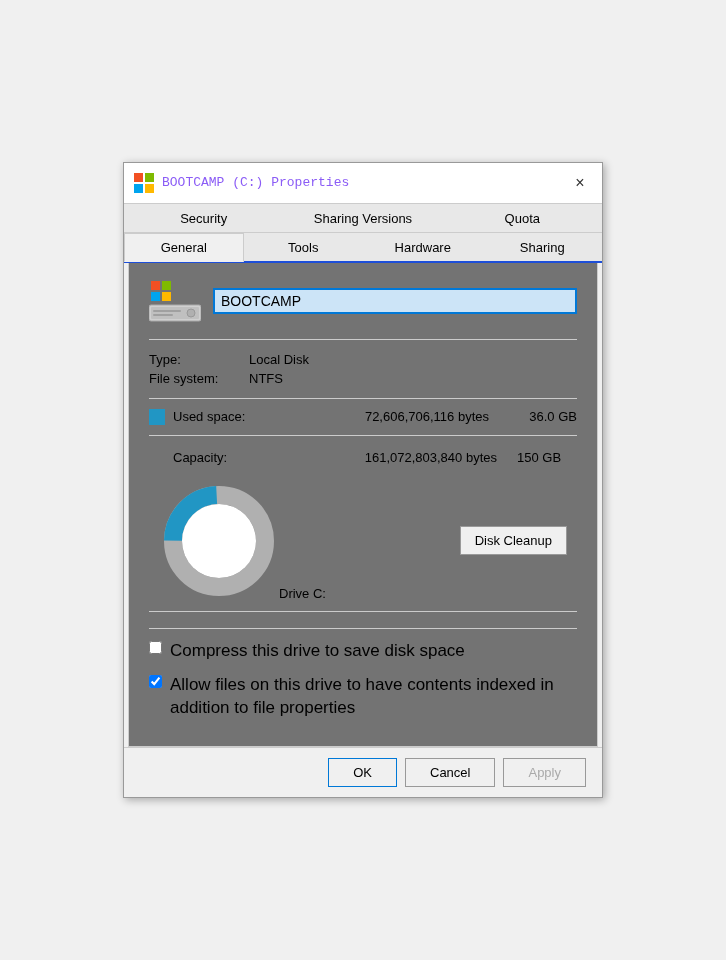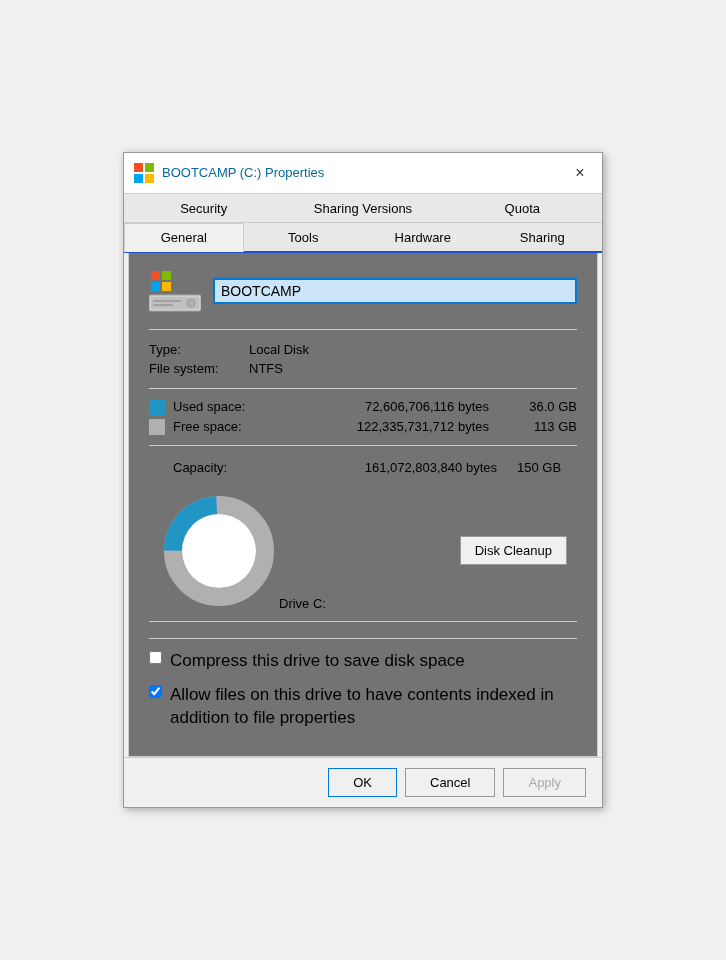--- a/index.html
+++ b/index.html
@@ -28,21 +28,22 @@
       justify-content: space-between;
     }
     .title-bar-left {
       display: flex;
       align-items: center;
       gap: 8px;
     }
     .title-text {
       font-size: 13px;
       font-weight: normal;
-      color: #0369a1;
+      color: #8b5cf6;
+      font-family: Liberation Mono, monospace;
     }
     .close-btn {
       width: 24px;
       height: 24px;
       display: flex;
       align-items: center;
       justify-content: center;
       cursor: pointer;
       font-size: 16px;
       color: #333;
@@ -308,26 +309,20 @@
 
     <hr class="separator">
 
     <div class="space-row">
       <div class="color-box" style="background:#2196c4;"></div>
       <span class="space-label">Used space:</span>
       <span class="space-bytes">72,606,706,116 bytes</span>
       <span class="space-gb">36.0 GB</span>
     </div>
 
-    <div class="space-row">
-      <div class="color-box" style="background:#b0b0b0;"></div>
-      <span class="space-label">Free space:</span>
-      <span class="space-bytes">122,335,731,712 bytes</span>
-      <span class="space-gb">113 GB</span>
-    </div>
 
     <hr class="separator">
 
     <div class="capacity-row">
       <span class="capacity-label">Capacity:</span>
       <span class="capacity-bytes">161,072,803,840 bytes</span>
       <span class="capacity-gb">150 GB</span>
     </div>
 
     <div class="donut-area">

